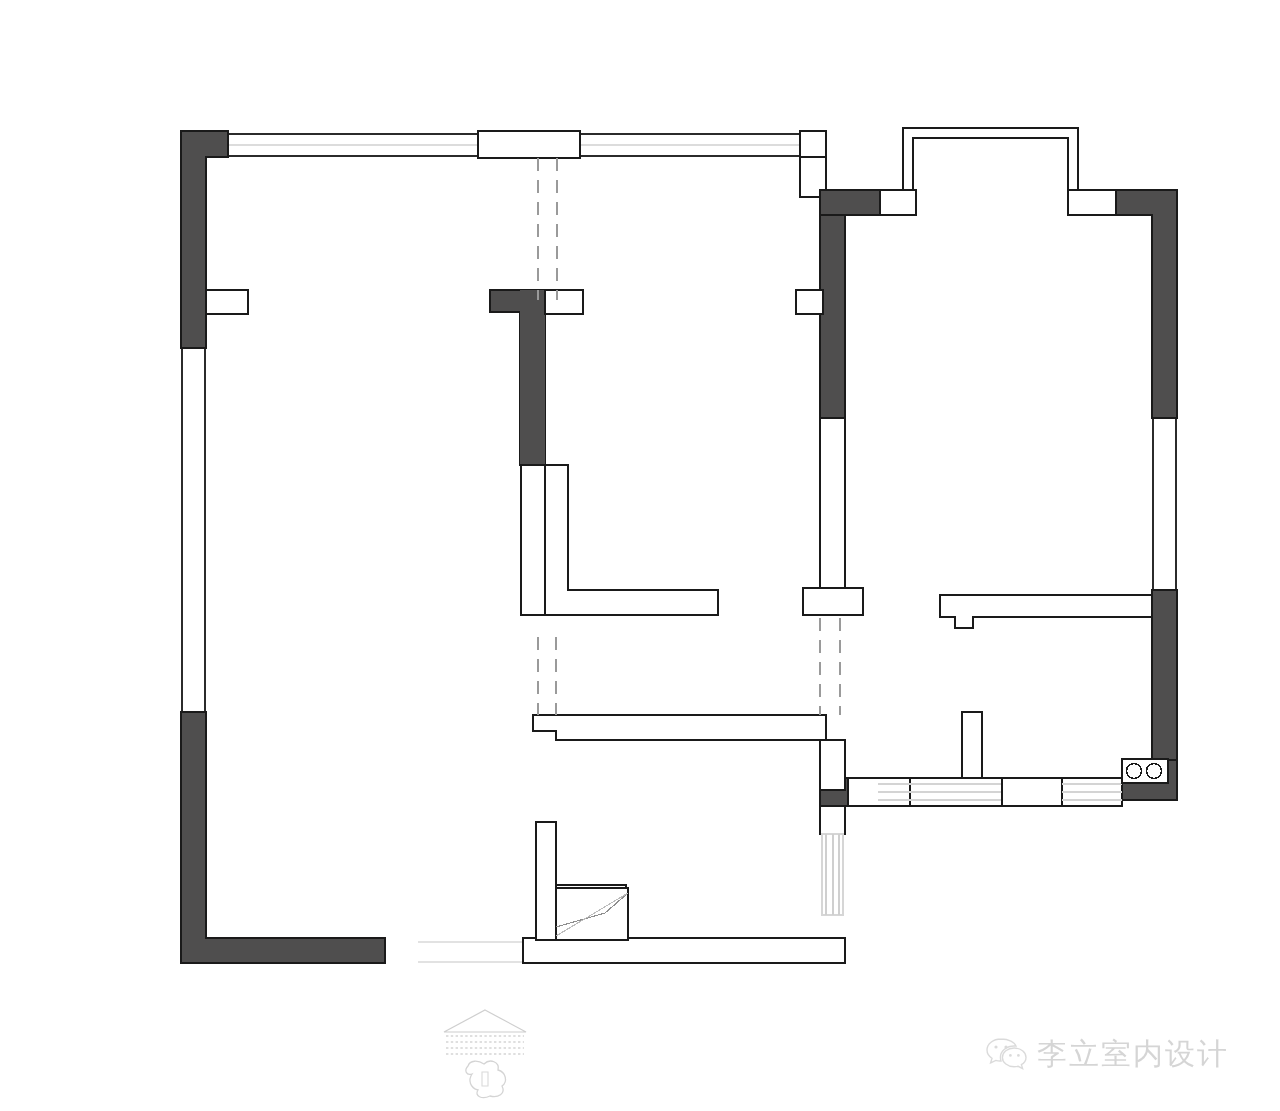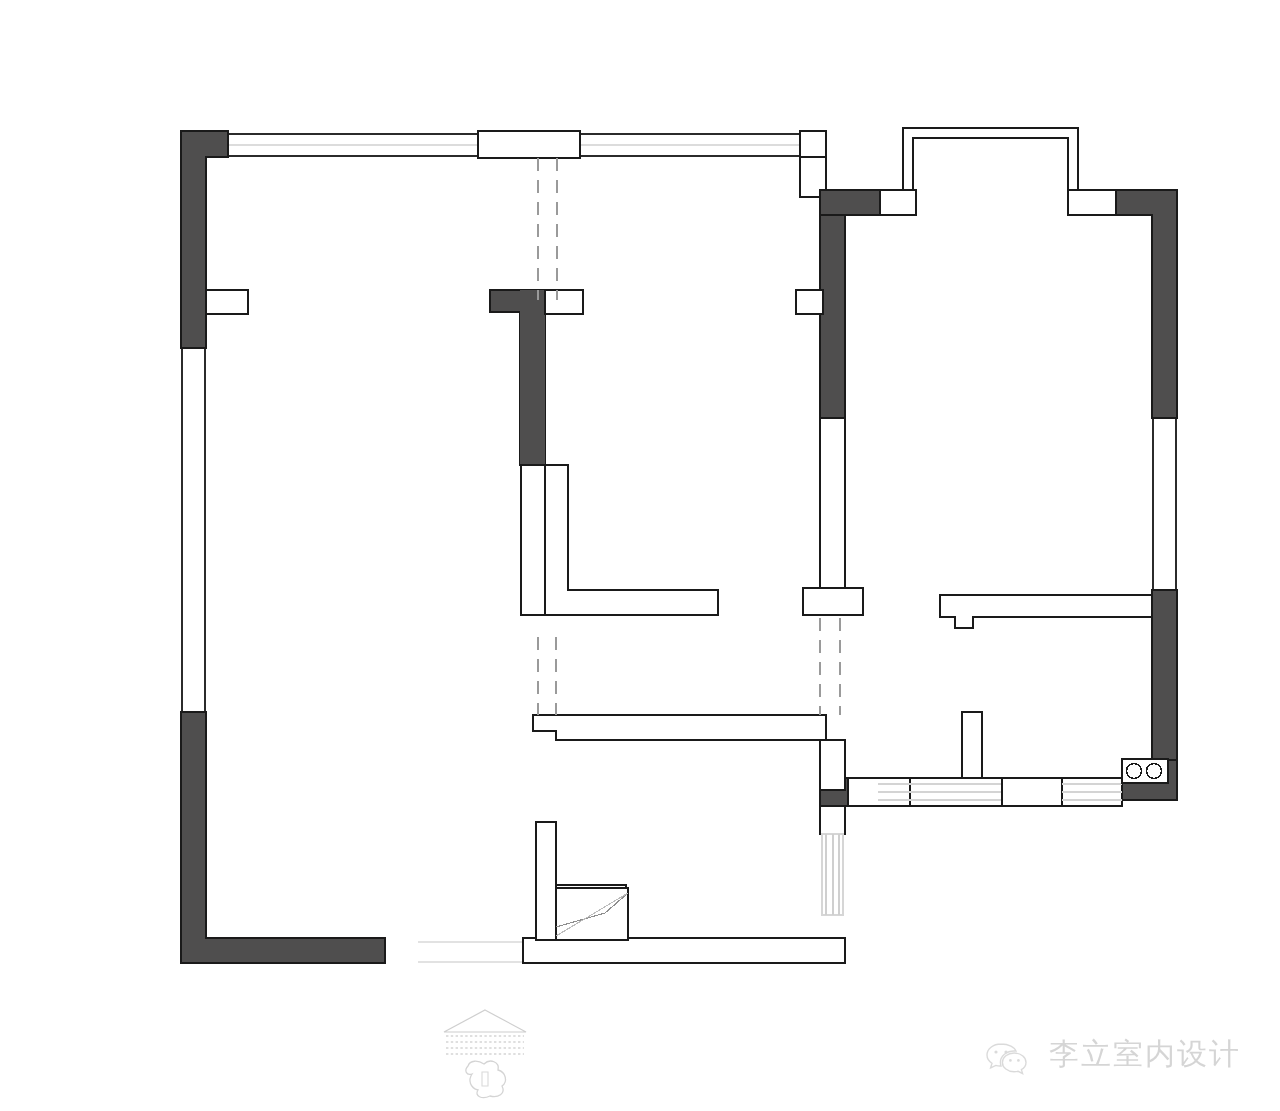--- a/index.html
+++ b/index.html
@@ -19,22 +19,22 @@
     left: 0; top: 0;
     width: 1280px;
     height: 1111px;
   }
   svg { display: block; }
   .watermark-wrap {
     position: absolute;
     left: 985px;
     top: 1034px;
     display: flex;
-    align-items: flex-end;
-    gap: 20px;
+    align-items: flex-start;
+    gap: 8px;
     opacity: 0.30;
     pointer-events: none;
   }
   .watermark-text {
     font-family: "Liberation Sans", sans-serif;
     font-size: 30px;
     letter-spacing: 2px;
     color: #767676;
     white-space: nowrap;
   }

